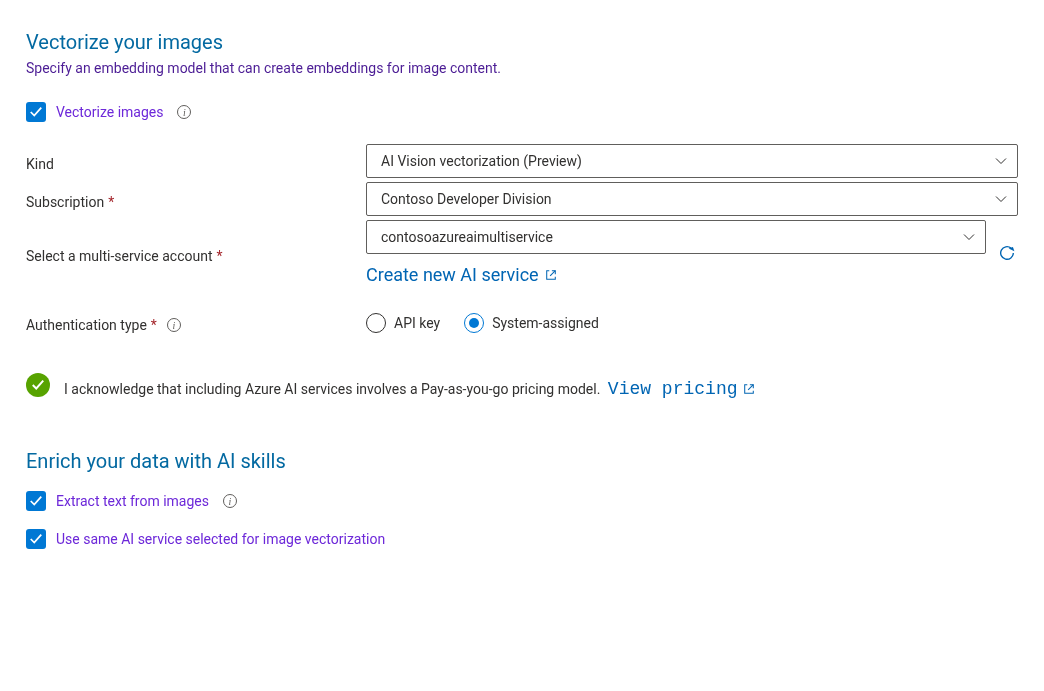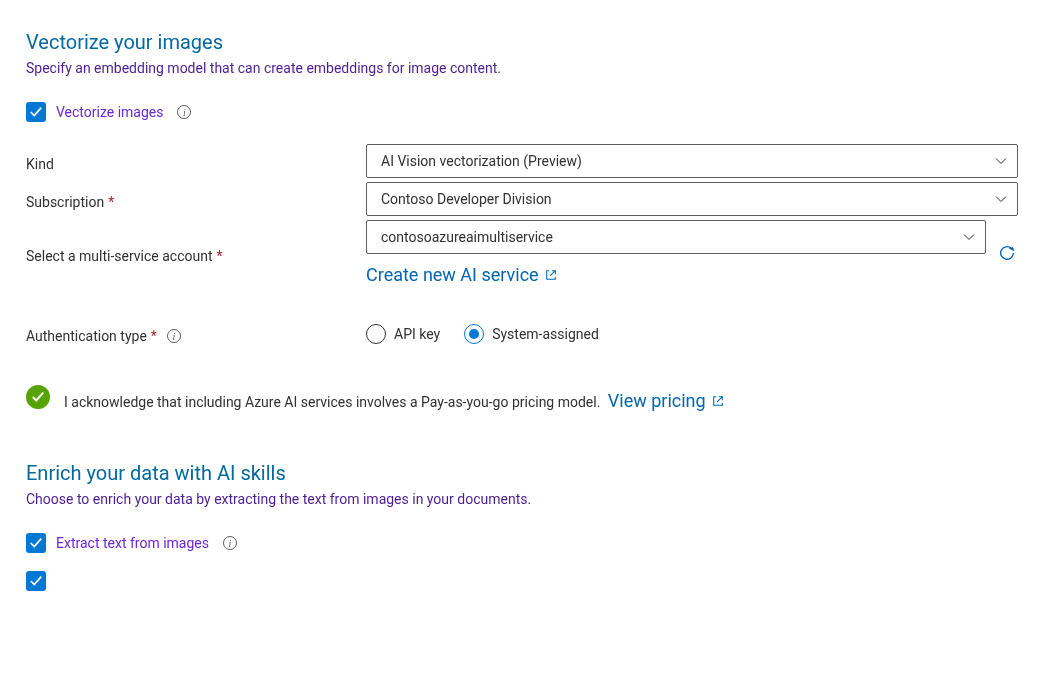--- a/index.html
+++ b/index.html
@@ -140,21 +140,20 @@
       flex-shrink: 0;
     }
     .refresh-btn svg {
       width: 18px;
       height: 18px;
     }
     .radio-group {
       display: flex;
       align-items: center;
       gap: 24px;
-      margin-top: 11px;
     }
     .radio-item {
       display: flex;
       align-items: center;
       gap: 8px;
       cursor: pointer;
     }
     .radio-outer {
       width: 20px;
       height: 20px;
@@ -321,46 +320,46 @@
 </div>
 
 <div class="acknowledge-row">
   <div class="ack-check-circle">
     <svg viewBox="0 0 16 16">
         <path fill="none" stroke="#ffffff" stroke-width="2.2" d="M2 8 L6 12 L14 3"></path>
       </svg>
   </div>
   <span class="ack-text">
     <span>I acknowledge that including Azure AI services involves a Pay-as-you-go pricing model.</span>
-    <a class="link" style="margin-top:8px; margin-left:4px;">
+    <a class="link" style="margin-top:8px; margin-left:4px;font-family:Liberation Mono, monospace;">
       <span>View pricing</span>
       <svg class="external-icon" viewBox="0 0 14 14">
         <path fill="none" stroke="#0065b3" stroke-width="1.2" d="M5 2 H2 V12 H12 V9"></path>
         <path fill="none" stroke="#0065b3" stroke-width="1.2" d="M8 2 H12 V6"></path>
         <path fill="none" stroke="#0065b3" stroke-width="1.2" d="M12 2 L6 8"></path>
       </svg>
     </a>
   </span>
 </div>
 
 <div class="section2">
   <h2>Enrich your data with AI skills</h2>
-  <p class="subtitle">Choose to enrich your data by extracting the text from images in your documents.</p>
 
   <div class="enrich-checks">
     <div class="checkbox-row" style="margin-bottom:0;">
       <div class="checkbox-box">
         <svg viewBox="0 0 16 16">
             <path fill="none" stroke="#ffffff" stroke-width="2" d="M2 8 L6 12 L14 3"></path>
           </svg>
       </div>
       <span class="checkbox-label">Extract text from images</span>
       <span class="info-icon">i</span>
     </div>
     <div class="checkbox-row" style="margin-bottom:0;">
       <div class="checkbox-box">
         <svg viewBox="0 0 16 16">
             <path fill="none" stroke="#ffffff" stroke-width="2" d="M2 8 L6 12 L14 3"></path>
           </svg>
       </div>
+      <span class="checkbox-label">Use same AI service selected for image vectorization</span>
     </div>
   </div>
 </div>
 
 </body></html>

